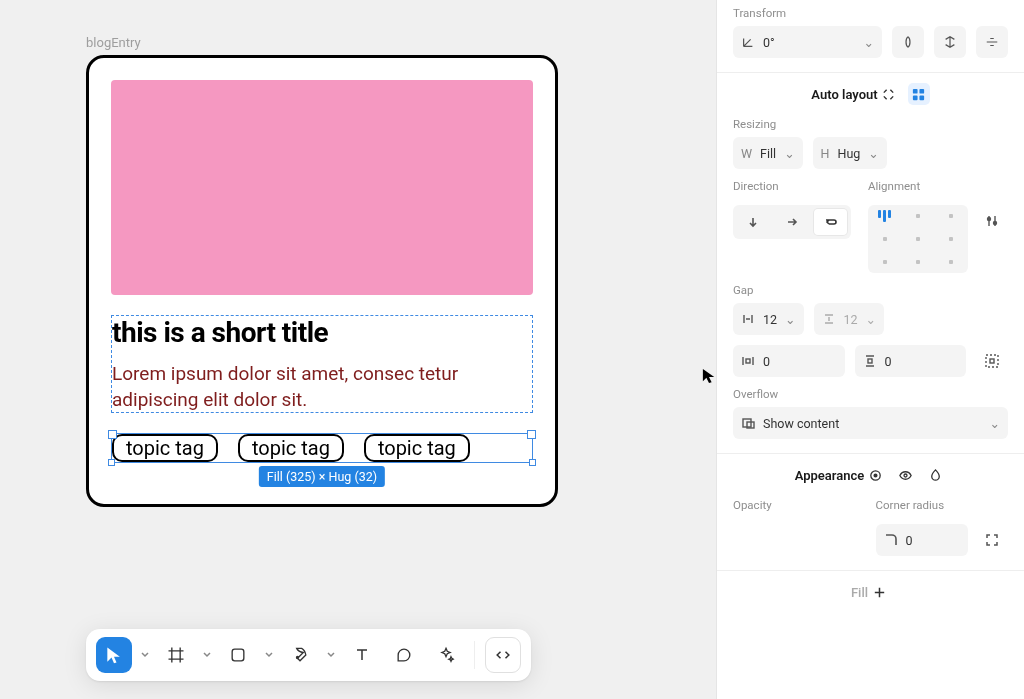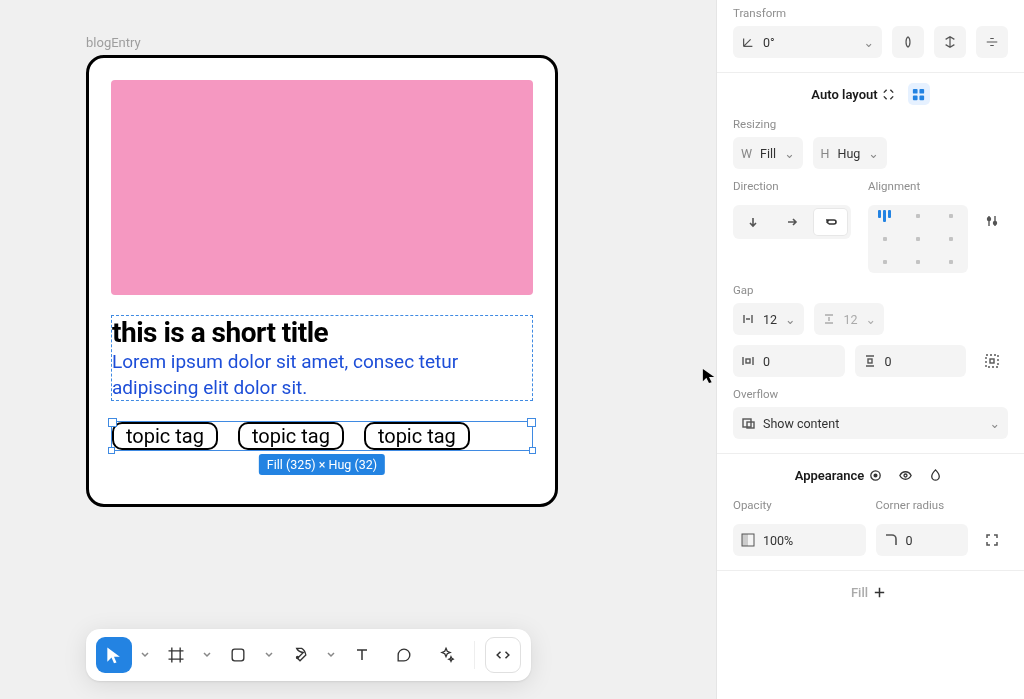--- a/index.html
+++ b/index.html
@@ -12,25 +12,25 @@
   .frame {
     position: absolute; left: 86px; top: 55px;
     width: 472px; height: 452px;
     background: #fff; border: 3px solid #000; border-radius: 18px;
     padding: 22px;
     display: flex; flex-direction: column; gap: 20px;
   }
   .hero { width: 100%; height: 215px; background: #f598c1; border-radius: 4px; }
 
   .text-block {
-    position: relative; display: flex; flex-direction: column; gap: 0;
+    position: relative; display: flex; flex-direction: column; gap: 12px;
     border: 1px dashed #3f8ae2; padding: 0;
   }
   .title { font-size: 28px; font-weight: 700; letter-spacing: -0.5px; color: #000; }
-  .body  { font-size: 19px; line-height: 1.35; color: #1d4ed8; }
+  .body  { font-size: 19px; line-height: 1.35; color: #7f1d1d; }
 
   .tag-row {
     position: relative; display: flex; gap: 20px;
     border: 1px solid #3f8ae2; padding: 0;
   }
   .tag-row::before, .tag-row::after {
     content: ""; position: absolute; width: 7px; height: 7px;
     background: #fff; border: 1px solid #3f8ae2;
   }
   .tag-row::before { left: -4px; top: -4px; }
@@ -454,31 +454,20 @@
         <span class="hi">
             <svg viewBox="0 0 16 16" stroke="currentColor" fill="none" stroke-width="1.4">
               <path d="M8 2c3 3 4 5 4 7a4 4 0 1 1-8 0c0-2 1-4 4-7z"></path>
             </svg>
           </span>
       </span>
     </div>
     <div class="row">
       <div class="col">
         <div class="sec-label">Opacity</div>
-        <div class="sel">
-          <span class="lead">
-              <span class="icon-xs">
-                <svg viewBox="0 0 14 14">
-                  <rect x="1" y="1" width="12" height="12" fill="none" stroke="#555"></rect>
-                  <path d="M1 1h6v12H1z" fill="#555" opacity=".25"></path>
-                </svg>
-              </span>
-              <span>100%</span>
-            </span>
-        </div>
       </div>
       <div class="col">
         <div class="sec-label">Corner radius</div>
         <div style="display:flex; gap:8px;">
           <div class="sel" style="flex:1">
             <span class="lead">
                 <span class="icon-xs">
                   <svg viewBox="0 0 14 14" stroke="#555" fill="none" stroke-width="1.6">
                     <path d="M12 12V6a4 4 0 0 0-4-4H2"></path>
                   </svg>

